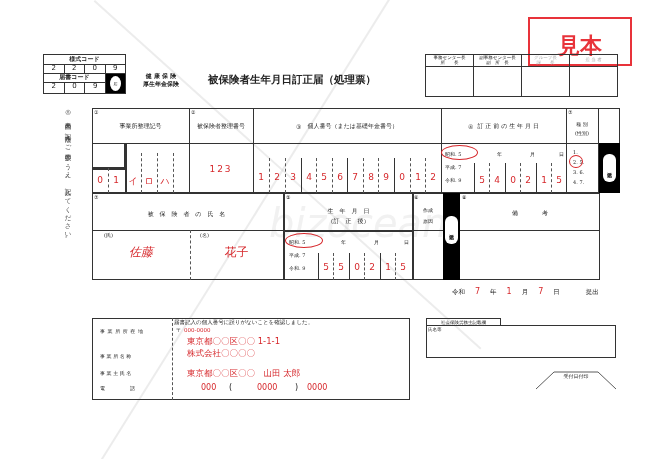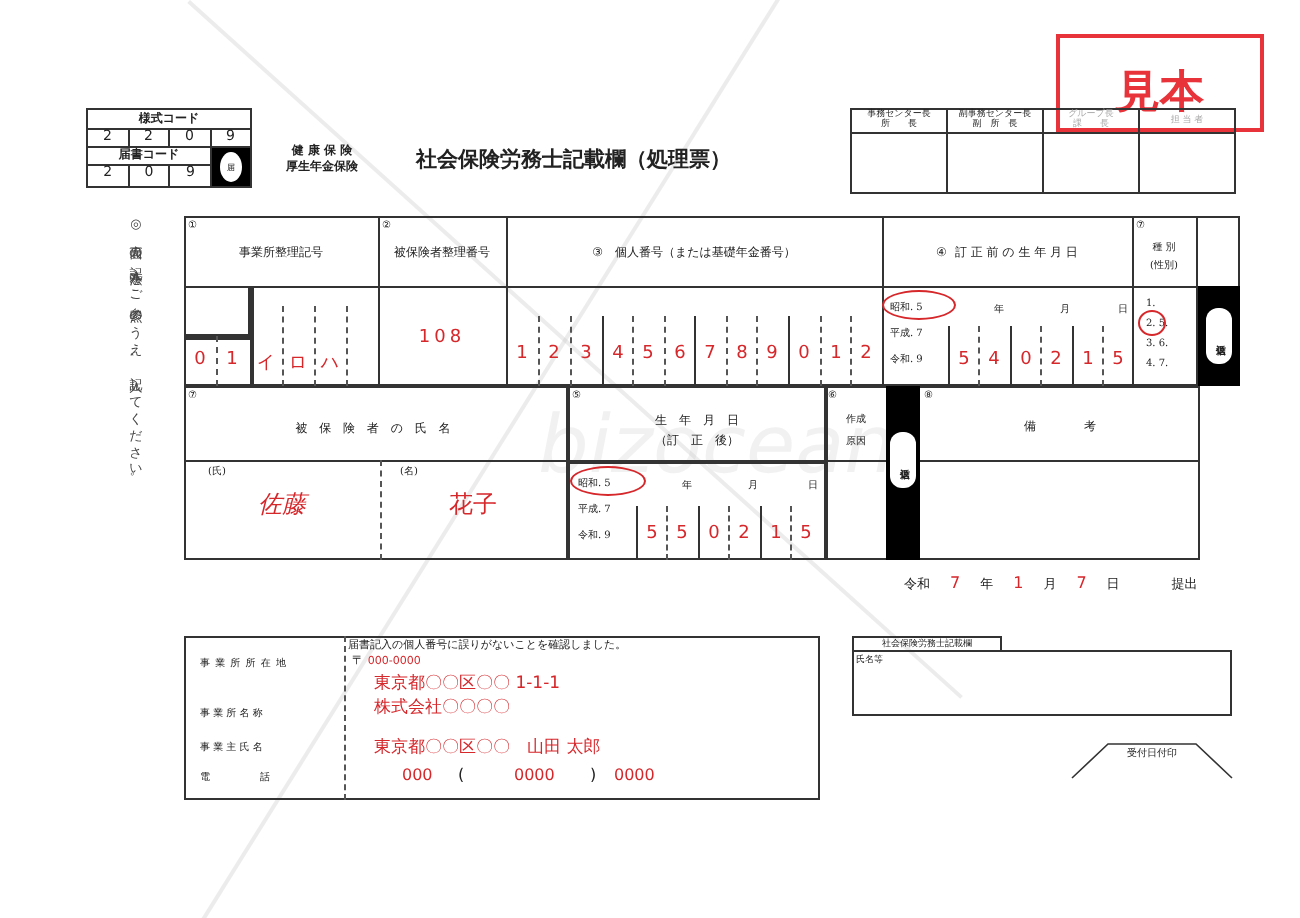--- a/index.html
+++ b/index.html
@@ -47,21 +47,21 @@
   </div>
   <div class="abs center" style="left:62px;top:19px;width:19px;height:19px;background:#000;">
     <span style="background:#fff;border-radius:50%;width:11px;height:15px;font-size:4px;display:flex;align-items:center;justify-content:center;">届</span>
   </div>
 </div>
 
 <div class="abs" style="left:143px;top:72px;font-size:6px;font-weight:bold;text-align:center;font-family:'DejaVu Sans',sans-serif;line-height:8px;">
   <div>健 康 保 険</div>
   <div>厚生年金保険</div>
 </div>
-<div class="abs" style="left:208px;top:73px;font-size:10.5px;font-weight:bold;font-family:'DejaVu Sans',sans-serif;">社会保険労務士記載欄（処理票）</div>
+<div class="abs" style="left:208px;top:73px;font-size:10.5px;font-weight:bold;font-family:'DejaVu Sans',sans-serif;">被保険者生年月日訂正届（処理票）</div>
 
 <div class="abs b" style="left:425px;top:54px;width:193px;height:43px;font-size:4.5px;">
   <div class="hline" style="left:0;top:11px;width:191px;"></div>
   <div class="vline" style="left:47px;top:0;height:41px;"></div>
   <div class="vline" style="left:95px;top:0;height:41px;"></div>
   <div class="vline" style="left:143px;top:0;height:41px;"></div>
   <div class="abs" style="left:0;top:0;width:47px;text-align:center;line-height:5px;">
     <div>事務センター長</div>
     <div>所　　長</div>
   </div>
@@ -96,21 +96,21 @@
 <div class="dline" style="left:157px;top:153px;height:40px;"></div>
 <div class="dline" style="left:173px;top:153px;height:40px;"></div>
 <div class="digit red" style="left:94px;top:175px;">0</div>
 <div class="digit red" style="left:110px;top:175px;">1</div>
 <div class="digit red" style="left:127px;top:175px;">イ</div>
 <div class="digit red" style="left:143px;top:175px;">ロ</div>
 <div class="digit red" style="left:159px;top:175px;">ハ</div>
 
 <div class="abs xs" style="left:191px;top:109px;">②</div>
 <div class="abs sm center" style="left:189px;top:112px;width:64px;height:28px;">被保険者整理番号</div>
-<div class="abs red center" style="left:189px;top:164px;width:64px;font-size:9px;letter-spacing:2px;">108</div>
+<div class="abs red center" style="left:189px;top:164px;width:64px;font-size:9px;letter-spacing:2px;">123</div>
 
 <div class="abs sm center" style="left:253px;top:112px;width:188px;height:28px;">
   <span style="margin-right:6px;">③</span>
   <span>個人番号（または基礎年金番号）</span>
 </div>
 <div class="dline" style="left:269px;top:158px;height:35px;"></div>
 <div class="dline" style="left:285px;top:158px;height:35px;"></div>
 <div class="vline" style="left:301px;top:158px;height:35px;"></div>
 <div class="dline" style="left:316px;top:158px;height:35px;"></div>
 <div class="dline" style="left:332px;top:158px;height:35px;"></div>

